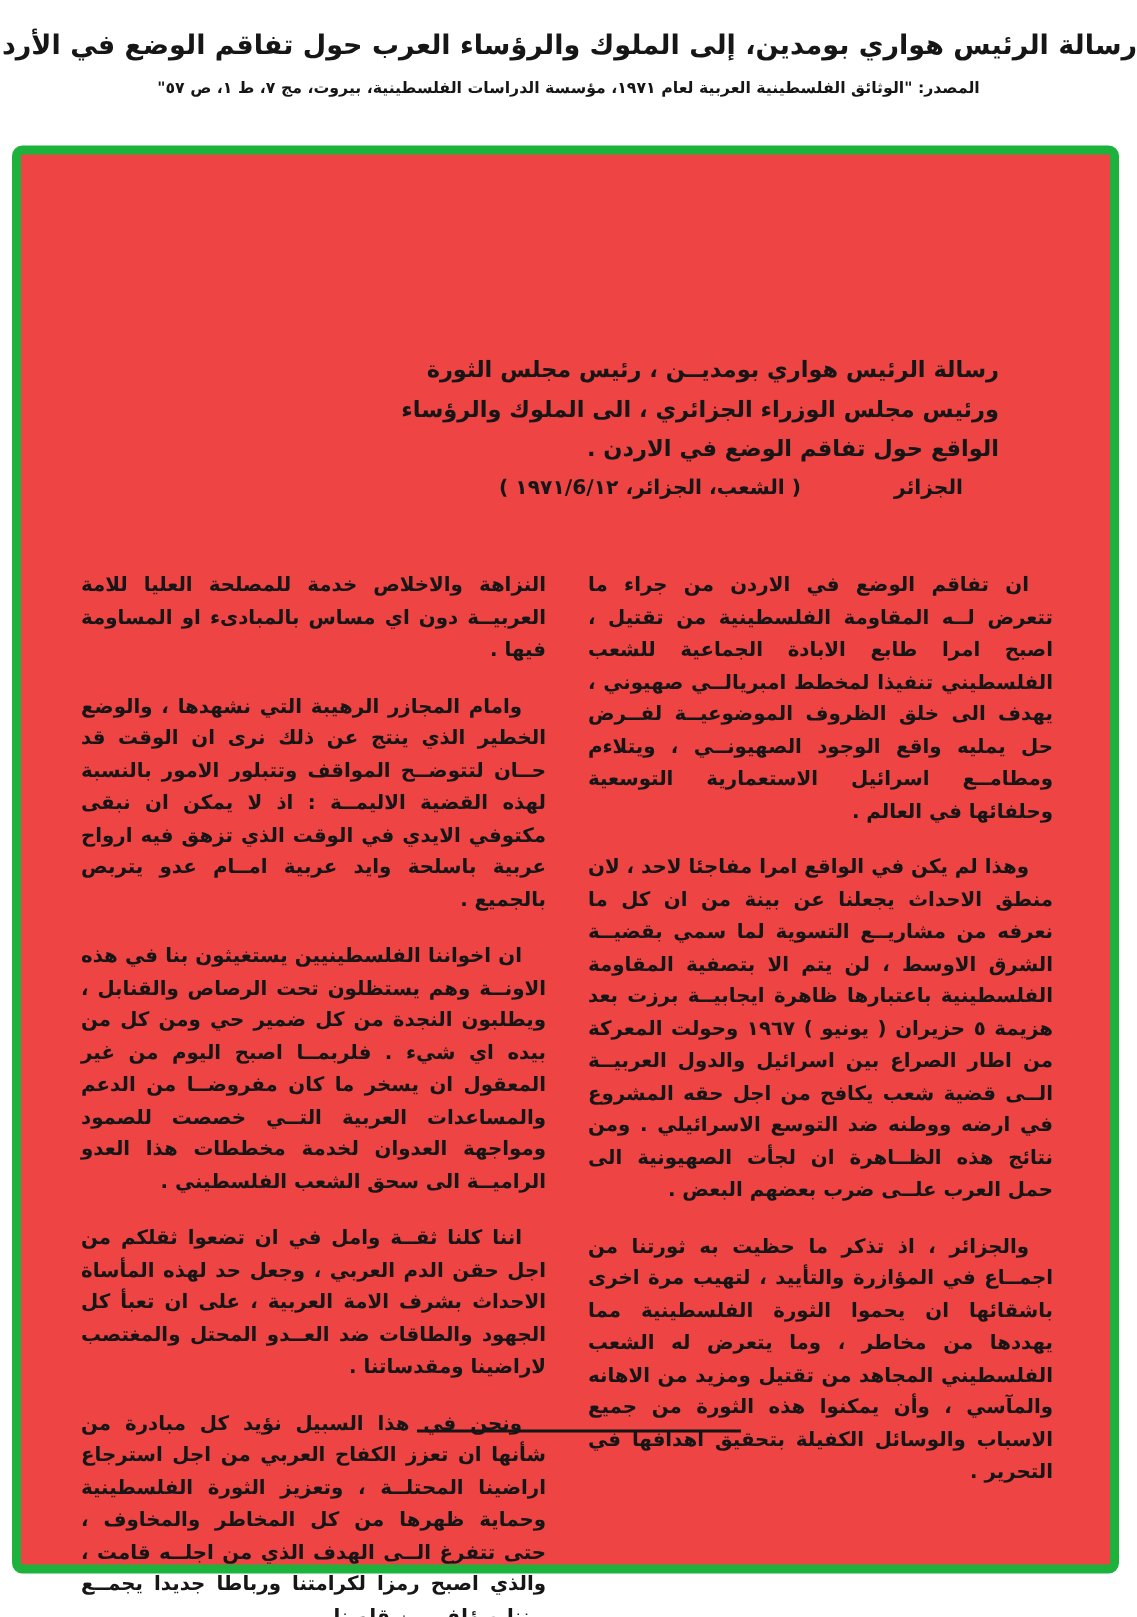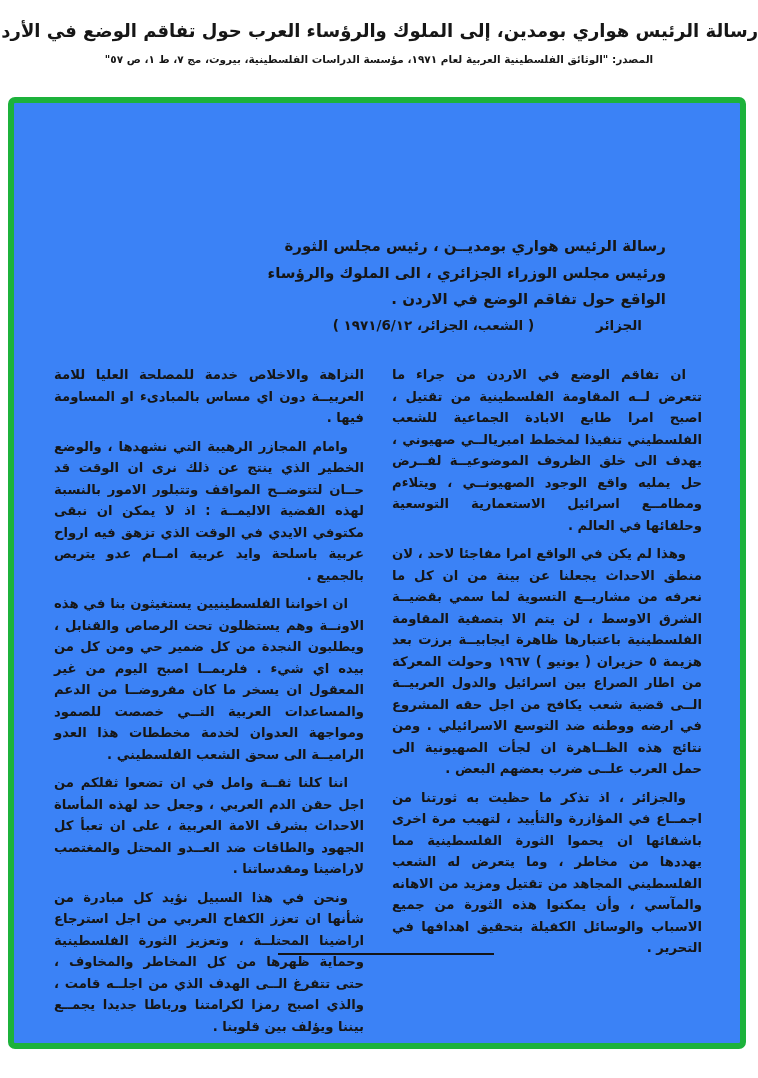--- a/index.html
+++ b/index.html
@@ -18,40 +18,40 @@
   .header-source {
     position: absolute; top: 53px; left: 0; right: 0;
     text-align: center; direction: rtl;
     font-size: 10.5px; font-weight: 700;
     white-space: nowrap;
   }
   .frame {
     position: absolute; left: 8px; top: 97px;
     width: 726px; height: 940px;
     border: 6px solid #1cb23b; border-radius: 7px;
-    background: #3b82f6;
+    background: #ef4444;
   }
   .doc-head {
     position: absolute; top: 130px; right: 74px; width: 440px;
     direction: rtl; text-align: right;
     font-size: 15px; font-weight: 700; line-height: 26.5px;
   }
   .doc-head .hline { white-space: nowrap; }
   .dateline {
     position: absolute; top: 214px; right: 98px; left: 30px;
     direction: rtl; display: flex; align-items: baseline; gap: 62px;
     font-size: 13.5px; font-weight: 700;
   }
   .columns {
     position: absolute; top: 261px; left: 40px; right: 38px;
     display: flex; direction: rtl; gap: 28px;
     font-size: 13.2px; font-weight: 700; line-height: 21.5px;
   }
   .col { width: 310px; direction: rtl; text-align: justify; }
-  .col p { margin: 0 0 7px 0; text-indent: 16px; }
+  .col p { margin: 16px 0 7px 0; text-indent: 16px; }
   .col p.cont { text-indent: 0; }
   .separator {
     position: absolute; top: 850px; left: 264px;
     width: 216px; height: 2px; background: #151515;
   }
 </style>
 </head>
 <body>
 
 <div class="header-title">رسالة الرئيس هواري بومدين، إلى الملوك والرؤساء العرب حول تفاقم الوضع في الأردن</div>

